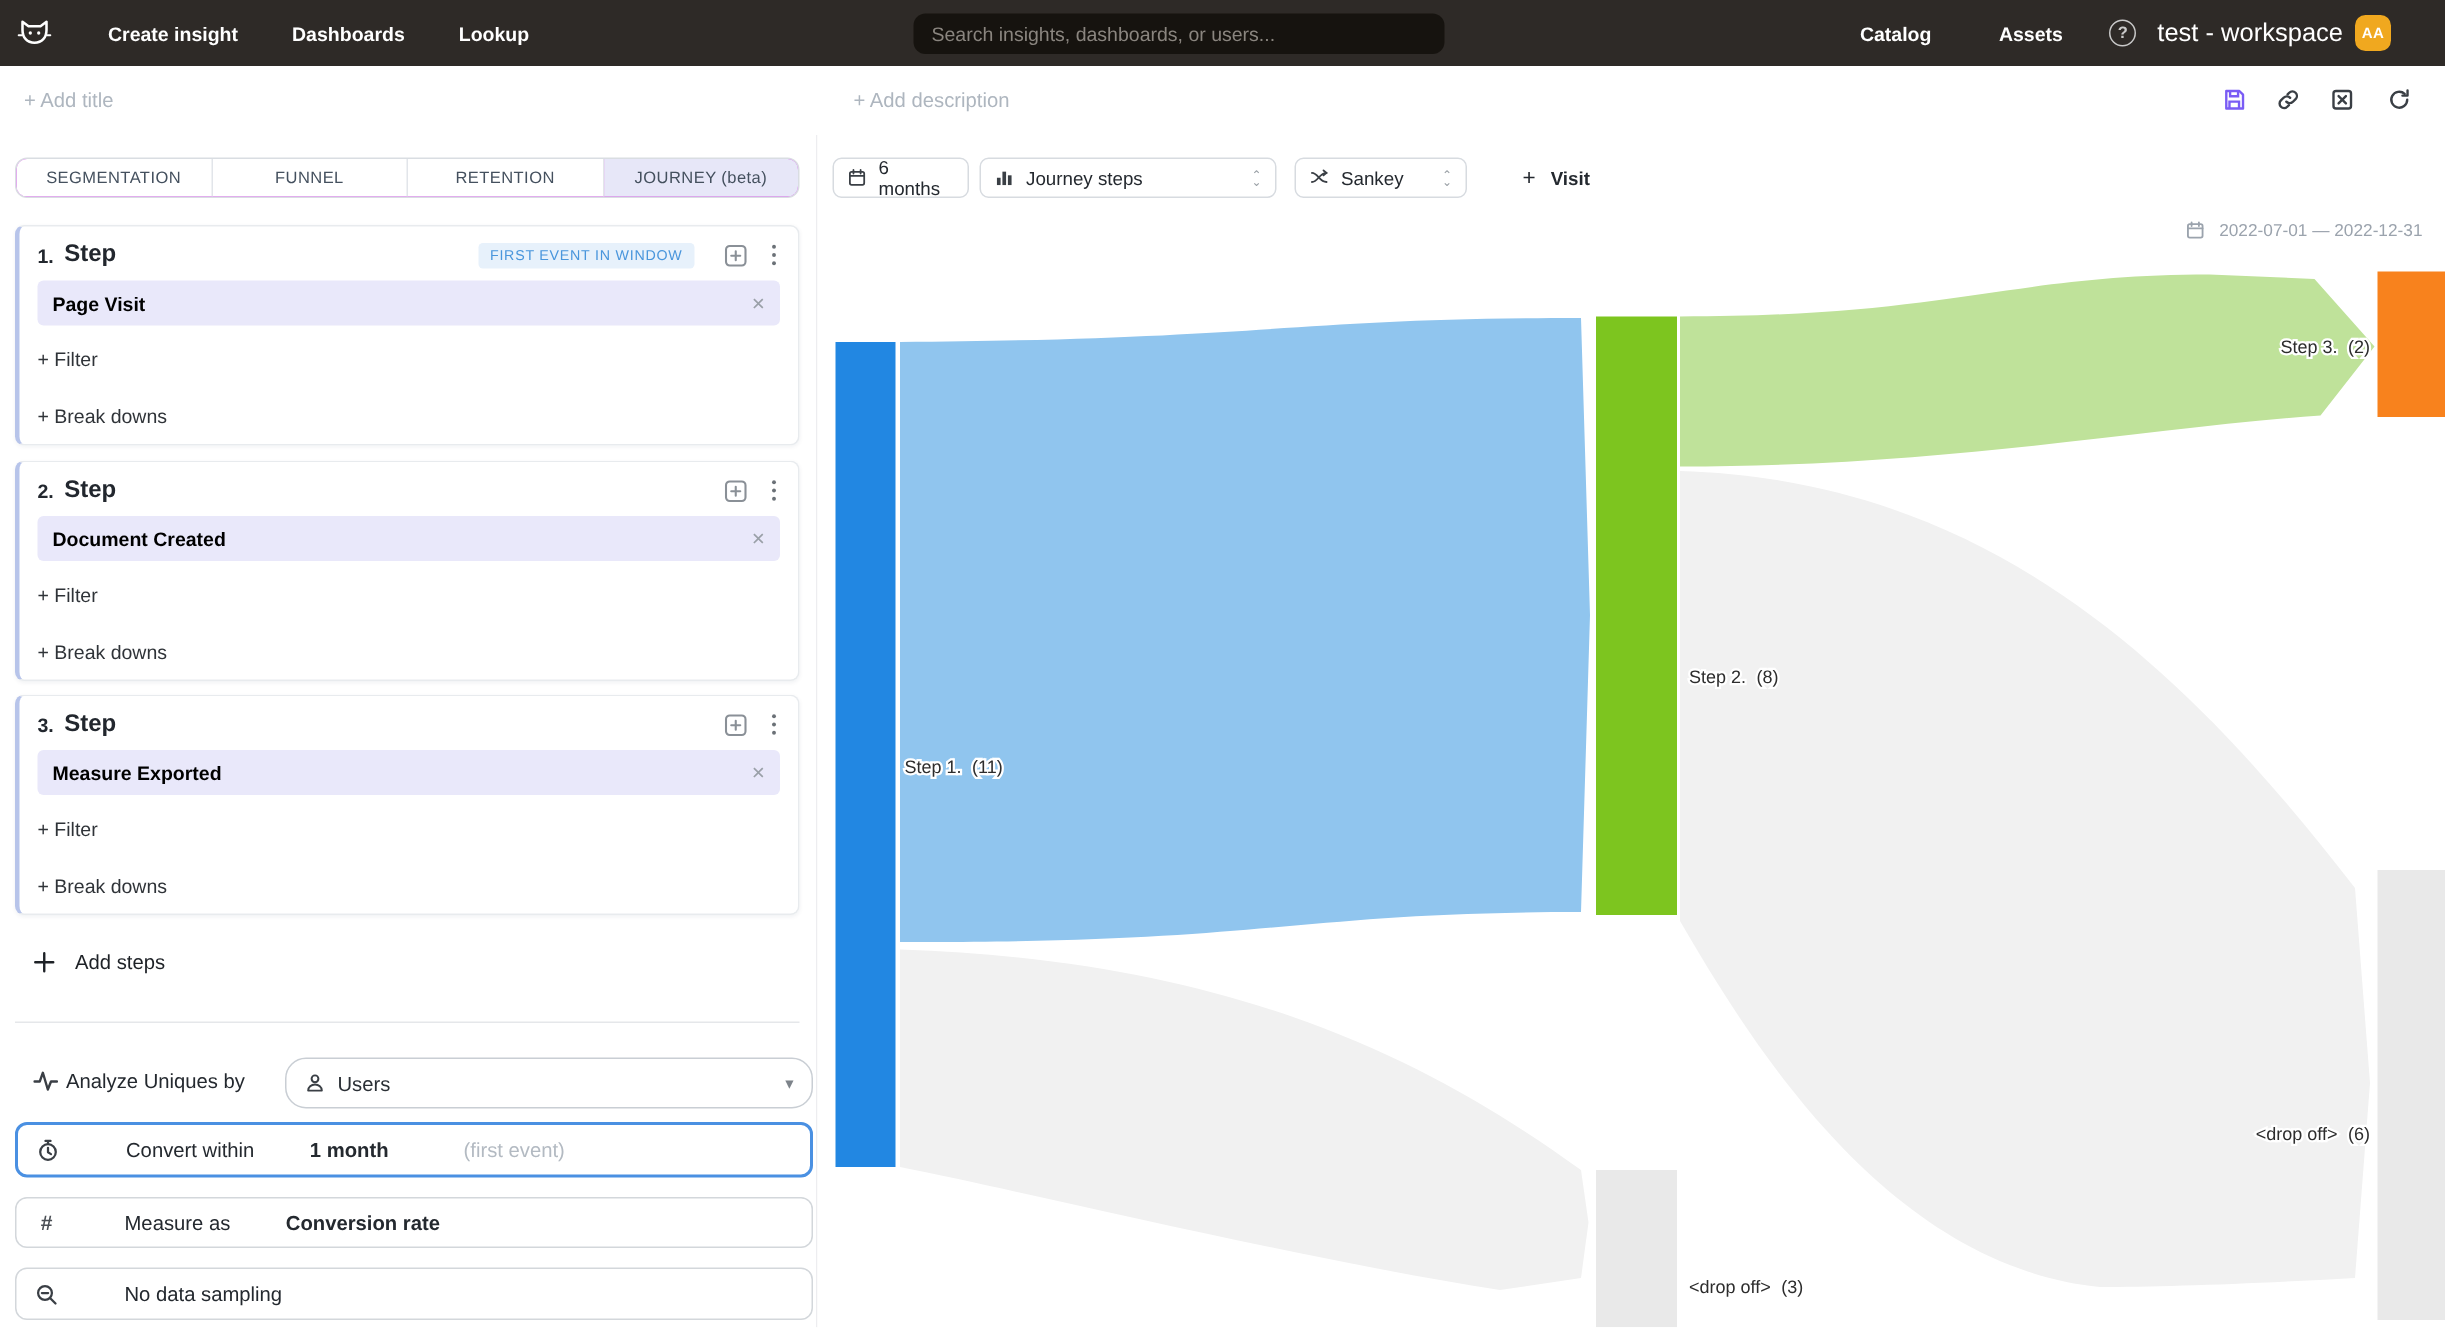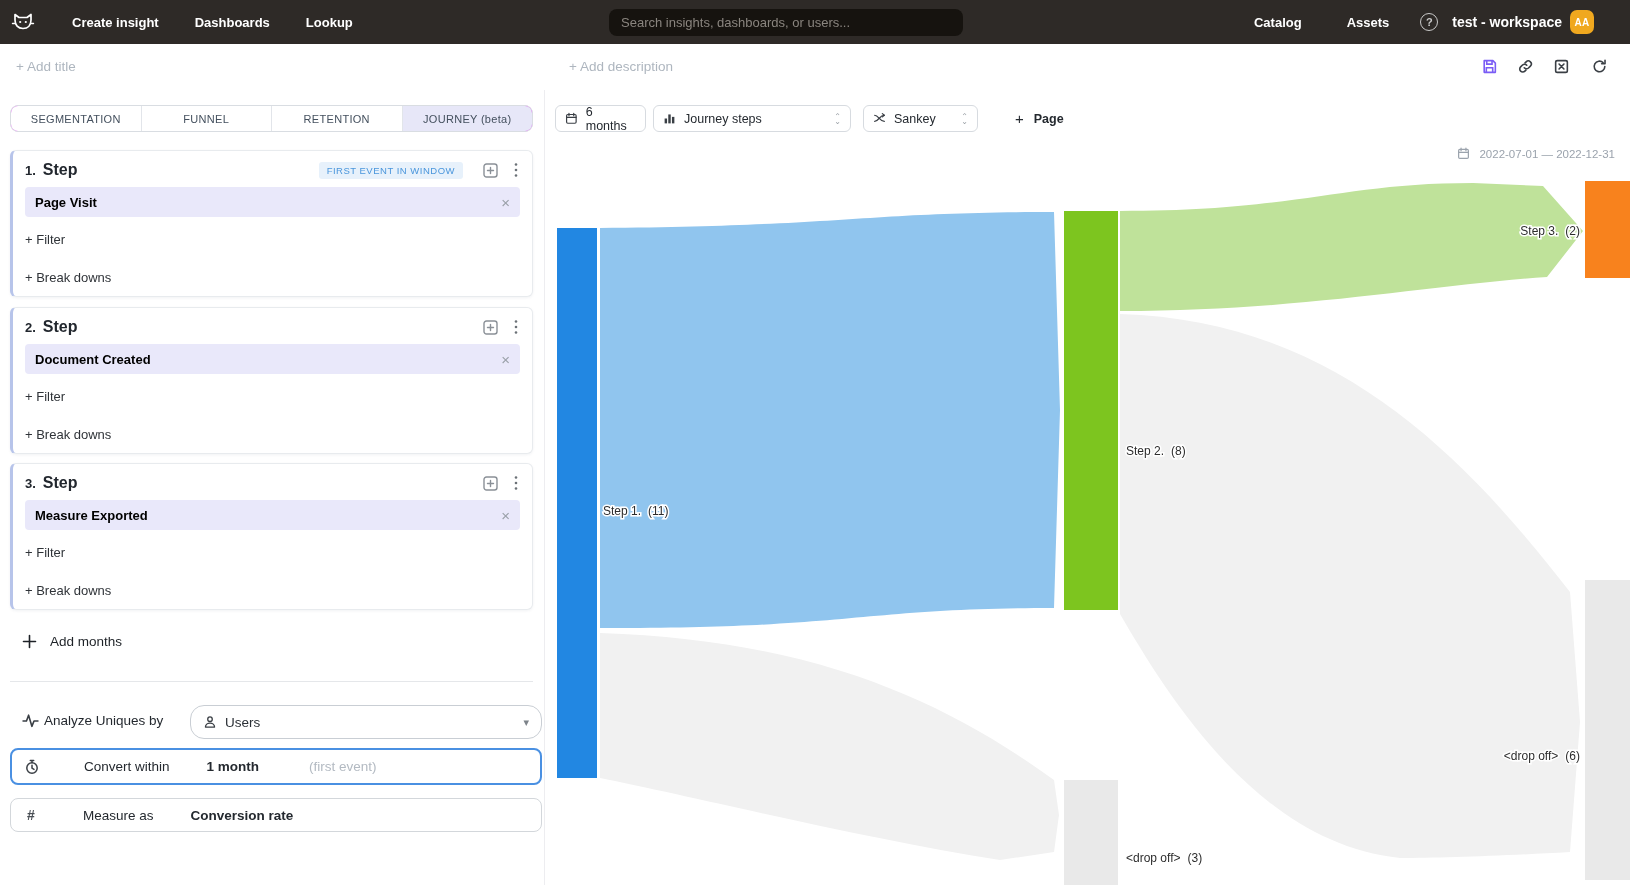--- a/index.html
+++ b/index.html
@@ -8,21 +8,21 @@
 
   
   .nav { position:absolute; left:0; top:0; width:1630px; height:44px; background:#2e2a27; display:flex; align-items:center; }
   .nav-logo { margin-left:10px; width:26px; height:24px; display:flex; align-items:center; }
   .nav-item { color:#fff; font-size:13px; font-weight:700; margin-left:36px; cursor:pointer; }
   .nav-search { position:absolute; left:609px; top:9px; width:354px; height:27px; background:#16130f; border:none; border-radius:8px; color:#9b958d; font-size:13px; padding:0 12px; font-family:"Liberation Sans",sans-serif; }
   .nav-search::placeholder { color:#8a857f; }
   .nav-right { position:absolute; right:36px; top:0; height:44px; display:flex; align-items:center; }
   .nav-right .nav-item { margin-left:0; }
   .help-circle { width:18px; height:18px; border:1.5px solid #c9c9c9; border-radius:50%; color:#c9c9c9; font-size:11px; font-weight:700; display:flex; align-items:center; justify-content:center; }
-  .workspace-name { color:#fff; font-size:14px; font-weight:700; }
+  .workspace-name { color:#fff; font-size:17px; font-weight:400; }
   .avatar { width:24px; height:24px; background:#f0a81f; border-radius:7px; color:#fff; font-size:10px; font-weight:700; display:flex; align-items:center; justify-content:center; letter-spacing:.3px;text-align:right; }
 
   
   .header-row { position:absolute; left:0; top:44px; width:1630px; height:46px; background:#fff; }
   .add-title { position:absolute; left:16px; top:15px; color:#aeb6bf; font-size:13.5px; cursor:pointer; }
   .add-desc  { position:absolute; left:569px; top:15px; color:#aeb6bf; font-size:13.5px; cursor:pointer; }
   .hdr-icon { position:absolute; top:14px; width:17px; height:17px; cursor:pointer; }
 
   
   .left-panel { position:absolute; left:0; top:90px; width:544px; height:795px; background:#fff; }
@@ -231,21 +231,21 @@
         <span class="chip-x">×</span>
       </div>
       <div class="link-row link-filter">+ Filter</div>
       <div class="link-row link-breakdown">+ Break downs</div>
     </div>
 
     <div class="add-event">
       <svg width="15" height="15" viewBox="0 0 15 15">
           <path d="M7.5 1.5 v12 M1.5 7.5 h12" stroke="#1d2126" stroke-width="1.6" stroke-linecap="round"></path>
         </svg>
-      <span class="add-event-label">Add months</span>
+      <span class="add-event-label">Add steps</span>
     </div>
 
     <div class="hdivider"></div>
 
     <div class="analyze-label-group">
       <svg width="17" height="17" viewBox="0 0 16 16" class="icon-stroke">
           <polyline points="1,8.5 4.2,8.5 6.2,3 9.3,13.5 11.3,8.5 15,8.5"></polyline>
         </svg>
       <span class="analyze-label">Analyze Uniques by</span>
     </div>
@@ -271,20 +271,30 @@
       <span class="row-text row-bold">1 month</span>
       <span class="row-text row-dim">(first event)</span>
     </div>
 
     <div class="row-box measure-box">
       <span class="row-icon hash-glyph">#</span>
       <span class="row-text">Measure as</span>
       <span class="row-text row-bold">Conversion rate</span>
     </div>
 
+    <div class="row-box sampling-box">
+      <span class="row-icon">
+        <svg width="16" height="16" viewBox="0 0 16 16" class="icon-stroke">
+            <circle cx="7" cy="7" r="4.6"></circle>
+            <path d="M10.5 10.5 L14 14"></path>
+            <path d="M4.9 7 h4.2"></path>
+          </svg>
+      </span>
+      <span class="row-text">No data sampling</span>
+    </div>
 
   </div>
 
   <div class="vdivider"></div>
 
   <div class="chart-panel">
 
     <div class="tool-btn btn-date">
       <svg width="13" height="13" viewBox="0 0 16 16" class="icon-stroke">
           <rect x="2" y="3" width="12" height="11" rx="1.5"></rect>
@@ -314,21 +324,21 @@
         </svg>
       <span>Sankey</span>
       <span class="sel-arrows">
           <span>⌃</span>
           <span>⌄</span>
         </span>
     </div>
 
     <div class="btn-more">
       <span class="more-plus">+</span>
-      <span class="more-label">Page</span>
+      <span class="more-label">Visit</span>
     </div>
 
     <div class="date-range">
       <svg width="13" height="13" viewBox="0 0 16 16" stroke="#9ba3ad" fill="none" stroke-width="1.5" stroke-linecap="round">
           <rect x="2" y="3" width="12" height="11" rx="1.5"></rect>
           <path d="M2 6.5 h12 M5 1.5 v3 M11 1.5 v3"></path>
         </svg>
       <span>2022-07-01 — 2022-12-31</span>
     </div>
 

